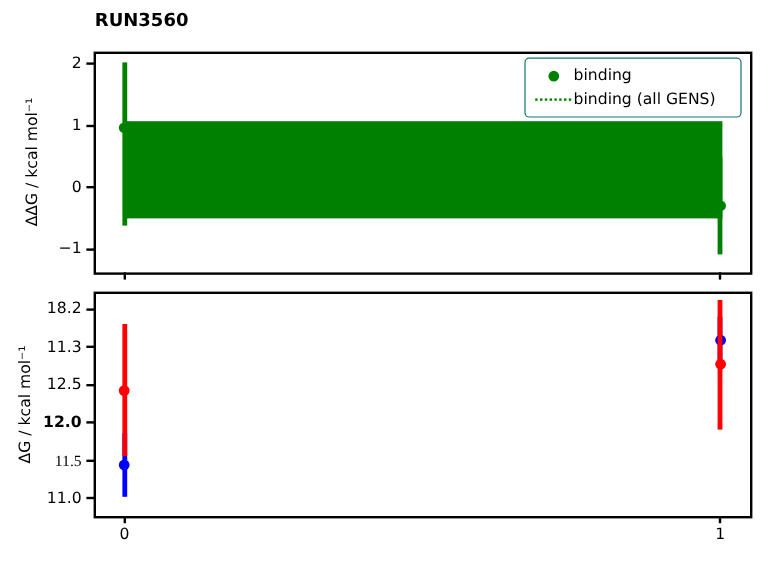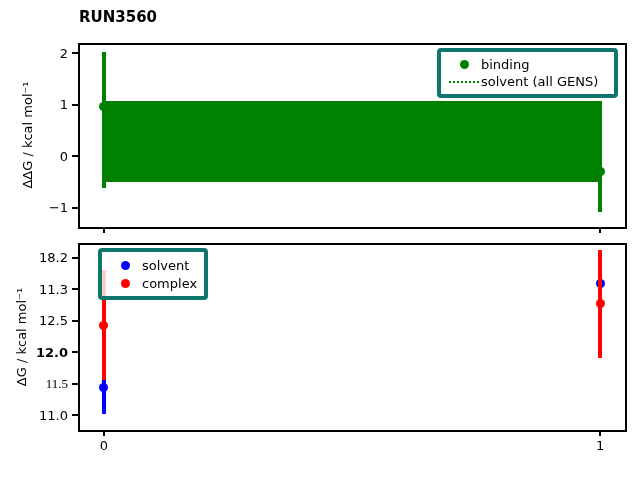--- a/index.html
+++ b/index.html
@@ -28,21 +28,21 @@
   .ytick-label {
     position:absolute; width:46px; text-align:right; font-size:13px; line-height:13px;
   }
   .xtick-label {
     position:absolute; width:30px; text-align:center; font-size:13px; line-height:13px;
   }
   .bar  { position:absolute; }
   .band { position:absolute; }
   .dot  { position:absolute; border-radius:50%; }
   .legend {
-    position:absolute; background:rgba(255,255,255,0.8); border:4px solid #0f766e;
+    position:absolute; background:rgba(255,255,255,0.8); border:1px solid #0f766e;
     border-radius:4px; z-index:10; display:flex; flex-direction:column;
     box-sizing:border-box; font-size:13px;
   }
   #legend-top    { left:437px; top:48px;  width:181px; height:50px; padding:4px 6px; }
   #legend-bottom { left:98px;  top:248px; width:110px; height:52px; padding:4px 6px; }
   .legend-row { display:flex; align-items:center; height:23px; }
   .legend-glyph-box { width:34px; display:flex; justify-content:center; align-items:center; flex:0 0 34px; }
   .lg-dot { width:9px; height:9px; border-radius:50%; }
   .lg-dotted { width:30px; height:0; border-top:2px dotted #008000; }
   .legend-label { white-space:nowrap; }
@@ -63,38 +63,24 @@
     <div class="legend-row">
       <span class="legend-glyph-box">
           <span class="lg-dot" style="background:#008000"></span>
         </span>
       <span class="legend-label">binding</span>
     </div>
     <div class="legend-row">
       <span class="legend-glyph-box">
           <span class="lg-dotted"></span>
         </span>
-      <span class="legend-label">solvent (all GENS)</span>
+      <span class="legend-label">binding (all GENS)</span>
     </div>
   </div>
 
-  <div class="legend" id="legend-bottom">
-    <div class="legend-row">
-      <span class="legend-glyph-box">
-          <span class="lg-dot" style="background:#0000ff"></span>
-        </span>
-      <span class="legend-label">solvent</span>
-    </div>
-    <div class="legend-row">
-      <span class="legend-glyph-box">
-          <span class="lg-dot" style="background:#ff0000"></span>
-        </span>
-      <span class="legend-label">complex</span>
-    </div>
-  </div>
 <div class="tick" style="left: 72px; top: 52.2789px; width: 7px; height: 2px;"></div>
     <div class="ytick-label" style="left: 22px; top: 46.7789px;">2</div>
     <div class="tick" style="left: 72px; top: 103.828px; width: 7px; height: 2px;"></div>
     <div class="ytick-label" style="left: 22px; top: 98.3282px;">1</div>
     <div class="tick" style="left: 72px; top: 155.377px; width: 7px; height: 2px;"></div>
     <div class="ytick-label" style="left: 22px; top: 149.877px;">0</div>
     <div class="tick" style="left: 72px; top: 206.927px; width: 7px; height: 2px;"></div>
     <div class="ytick-label" style="left: 22px; top: 201.427px;">−1</div>
     <div class="tick" style="left: 102.818px; top: 227px; width: 2px; height: 6px;"></div>
     <div class="tick" style="left: 599.182px; top: 227px; width: 2px; height: 6px;"></div>

